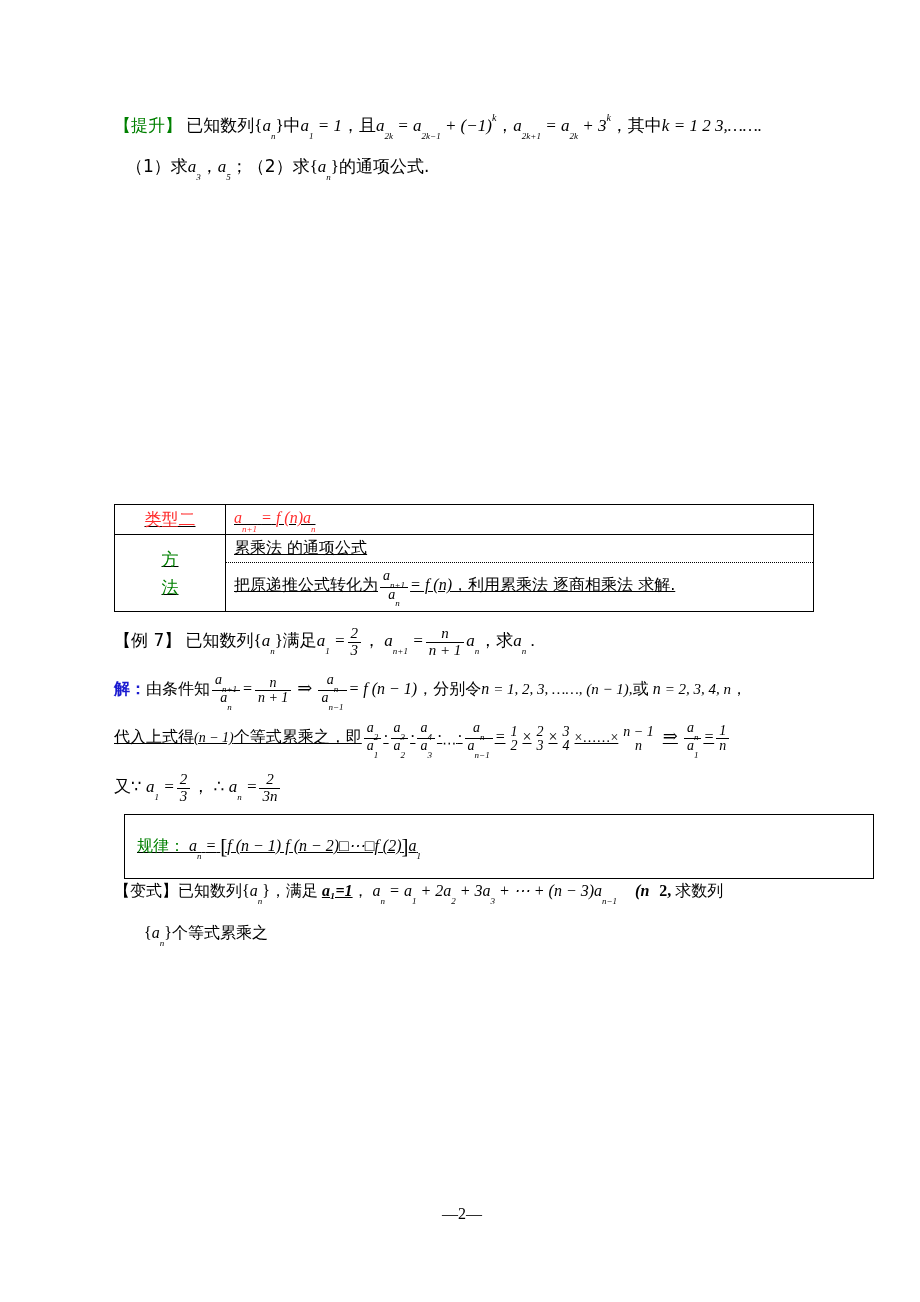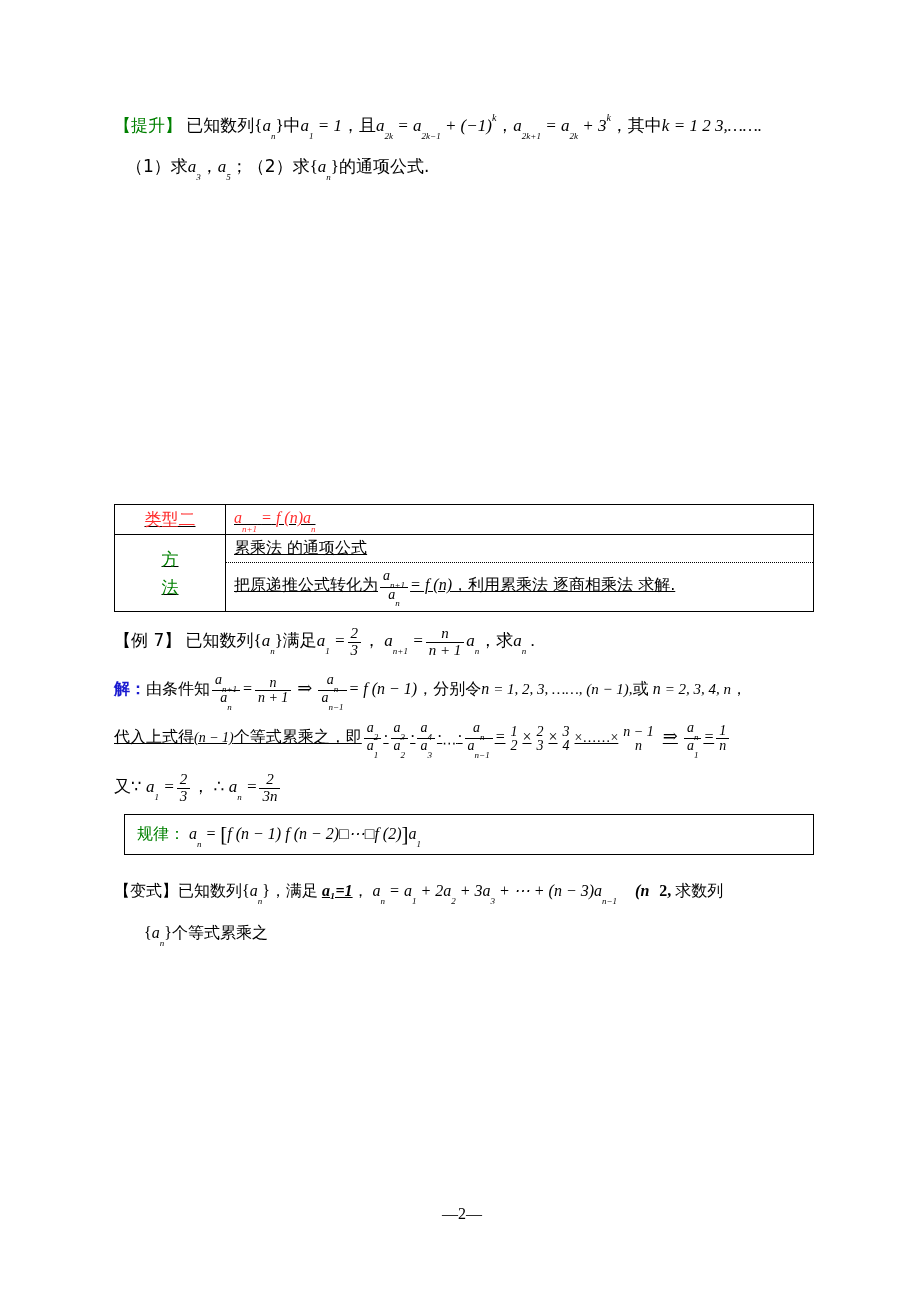--- a/index.html
+++ b/index.html
@@ -104,25 +104,26 @@
     font-size: 17px;
   }
   .type-table td.dotted-bottom { border-bottom: 1.3px dotted #000; }
   .type-table td.dotted-top { border-top: 1.3px dotted #000; }
   .method-stack { line-height: 28px; }
 
   
   .rule-box {
     position: absolute;
     left: 10px;
-    width: 690px;
+    width: 750px;
     border: 1.3px solid #000;
-    padding: 7px 12px;
+    padding: 19px 12px;
     font-size: 16px;
     box-sizing: border-box;
+    text-decoration: underline;
   }
 
   .footer {
     position: absolute;
     width: 920px;
     text-align: center;
     font-size: 16px;
     color: #000;
   }
   .sp { display:inline-block; width:6px; }

